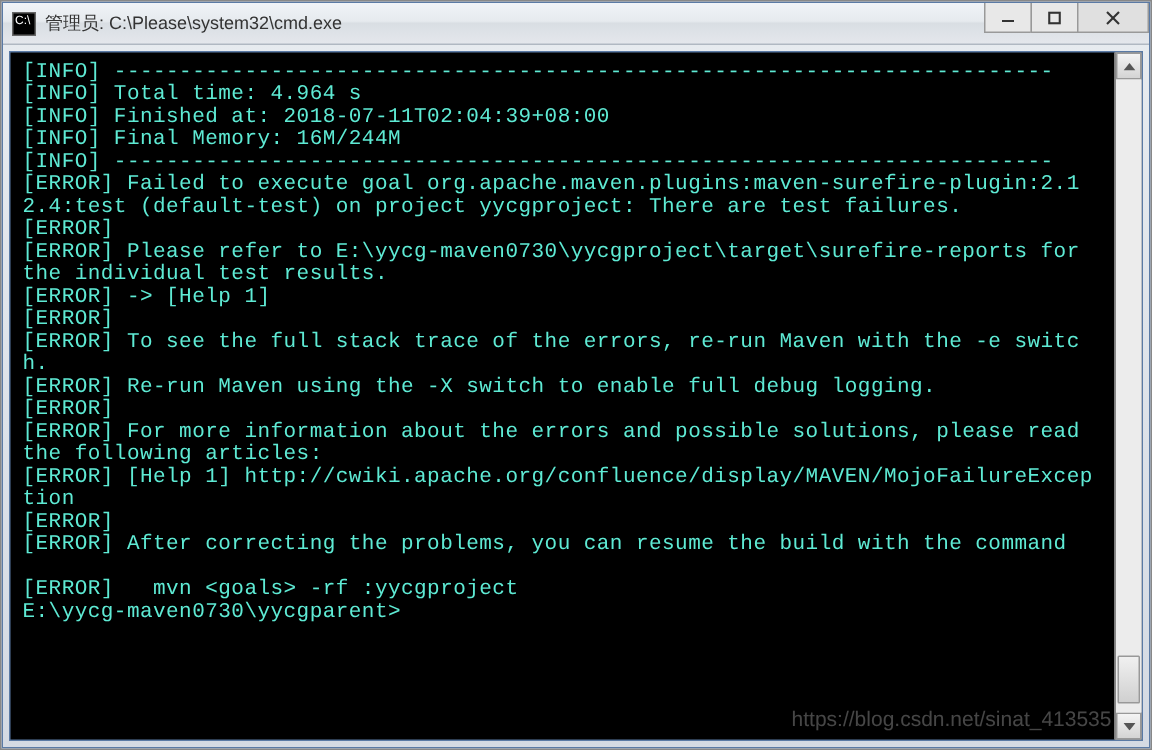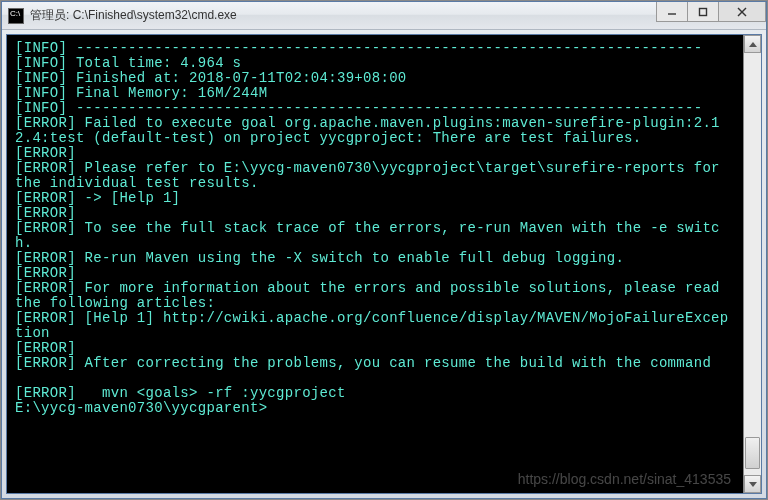--- a/index.html
+++ b/index.html
@@ -74,33 +74,33 @@
   }
   .sb-btn svg { fill: #555; }
   .sb-track { flex: 1; position: relative; background: #ececec; }
   .sb-thumb {
     position: absolute; left: 1px; right: 1px;
     bottom: 6px; height: 32px;
     background: linear-gradient(#f0f0f0,#d0d0d0);
     border: 1px solid #999; border-radius: 1px;
   }
   .watermark {
-    position: absolute; right: 30px; bottom: 6px;
+    position: absolute; right: 20px; bottom: 6px;
     color: rgba(200,200,200,0.35);
     font-size: 14px; font-family: Arial, sans-serif;
     pointer-events: none;
   }
 </style>
 </head>
 <body>
 
 <div class="window">
   <div class="titlebar">
     <span class="title-icon">C:\</span>
-    <span class="title-text">管理员: C:\Finished\system32\cmd.exe</span>
+    <span class="title-text">管理员: C:\Please\system32\cmd.exe</span>
     <div class="win-buttons">
       <div class="win-btn">
         <svg width="10" height="10">
             <line x1="1" y1="7" x2="9" y2="7"></line>
           </svg>
       </div>
       <div class="win-btn">
         <svg width="10" height="10">
             <rect x="1.5" y="1.5" width="7" height="7"></rect>
           </svg>

